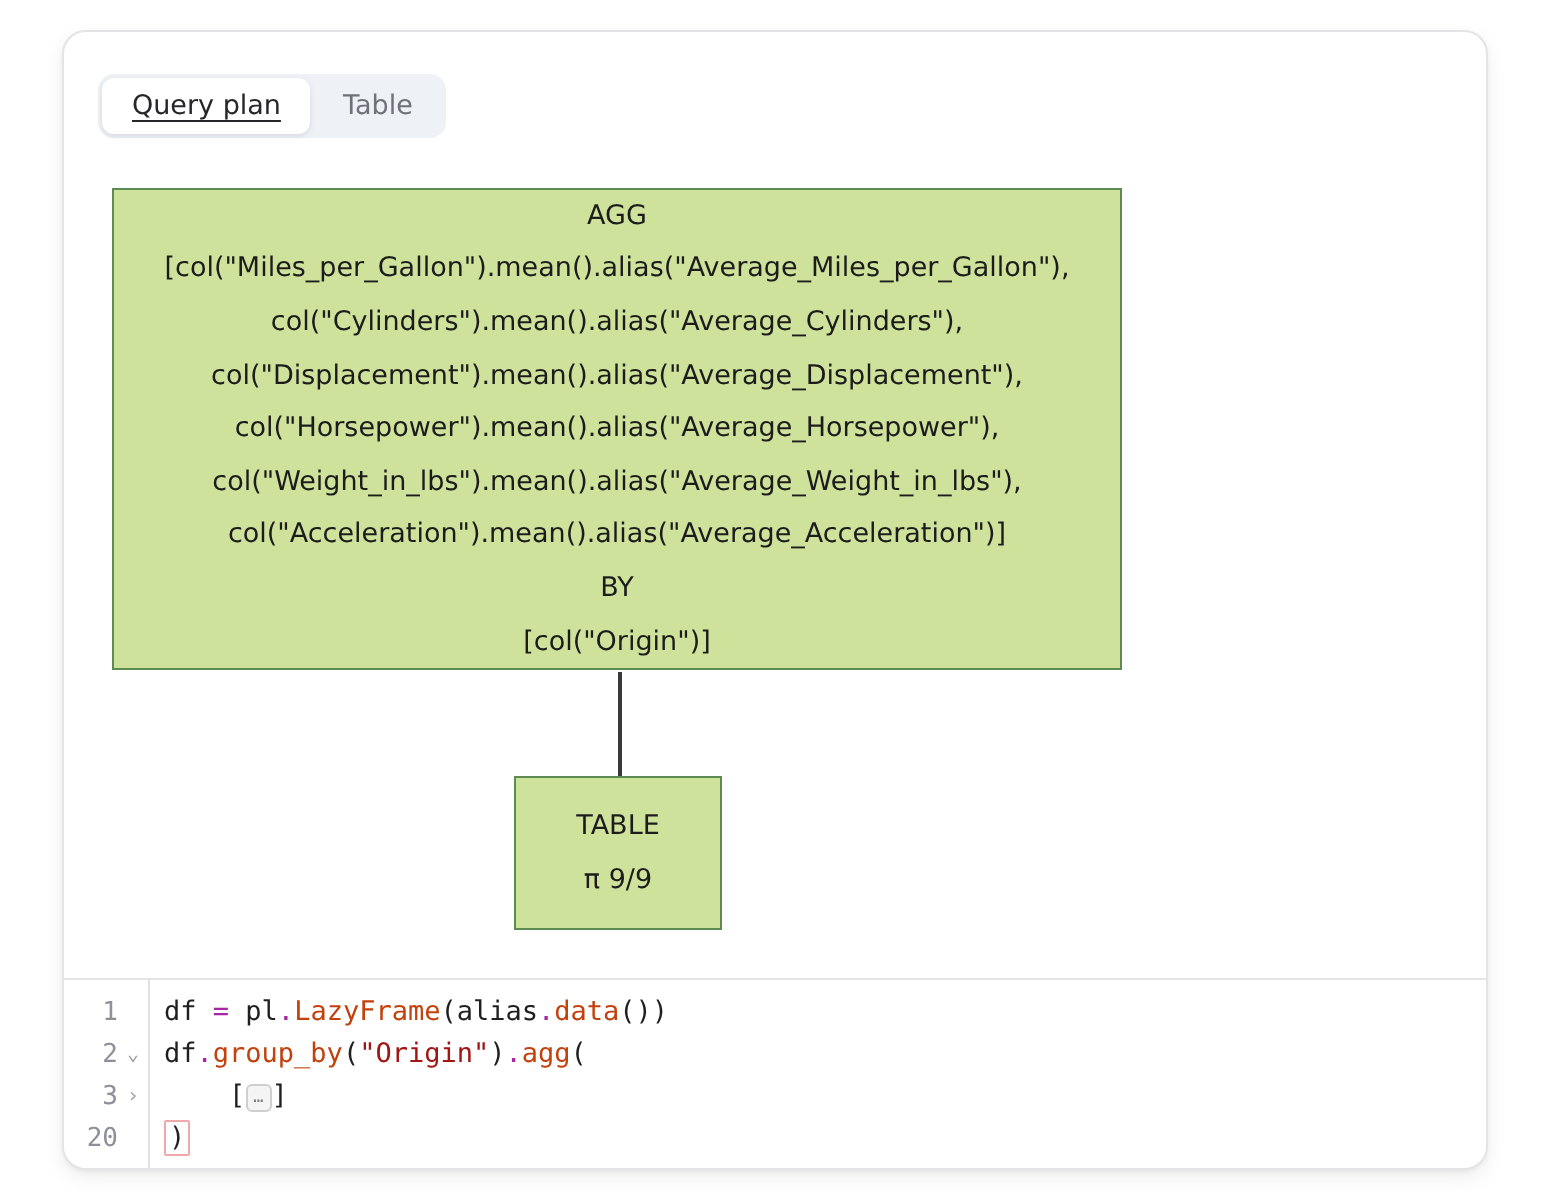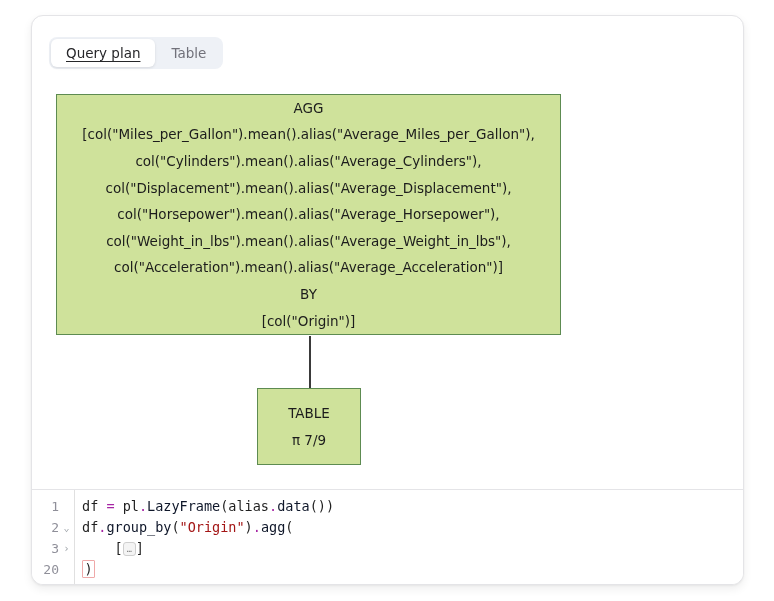--- a/index.html
+++ b/index.html
@@ -54,21 +54,21 @@
   .gutter-sep {
     position: absolute; left: 42px; top: 0; bottom: 0; width: 1px; background: #e0e0e0;
   }
   .codeline { display: flex; height: 21px; line-height: 21px; }
   .ln { width: 27px; text-align: right; color: #8f8f99; font-size: 13px;
     font-family: "DejaVu Sans Mono", "Liberation Mono", monospace; flex: none; }
   .fold { width: 15px; text-align: center; color: #9aa0a6; font-size: 10px; flex: none;
     cursor: pointer; }
   .code { padding-left: 8px; white-space: pre; color: #1f1f1f; flex: none; }
   .tok-op  { color: #a626a4; }
-  .tok-fn  { color: #0f172a; margin-top: 48px; }
+  .tok-fn  { color: #c2410c; margin-top: 48px; }
   .tok-str { color: #a31515; }
   .tok-fold-widget {
     display: inline-block; background: #f4f4f4; border: 1px solid #cfcfcf;
     border-radius: 3px; color: #808080; font-size: 8.5px; line-height: 10px;
     padding: 1px 3px; vertical-align: 1px; cursor: pointer;
   }
   .tok-bracket-error {
     border: 1px solid #efa9a9; border-radius: 1px; padding: 0 1.5px;
   }
 </style>
@@ -91,21 +91,21 @@
       <div>col("Weight_in_lbs").mean().alias("Average_Weight_in_lbs"),</div>
       <div>col("Acceleration").mean().alias("Average_Acceleration")]</div>
       <div>BY</div>
       <div>[col("Origin")]</div>
     </div>
 
   <div class="connector"></div>
 
   <div class="table-node" id="table-node" style="background: rgb(207, 226, 155); border: 1px solid rgb(93, 139, 81);">
       <div>TABLE</div>
-      <div>π 7/9</div>
+      <div>π 9/9</div>
     </div>
 
   <div class="editor">
     <div class="gutter-sep"></div>
     <div id="code-lines">
         <div class="codeline">
           <span class="ln">1</span>
           <span class="fold"></span>
           <span class="code"><span>df </span><span class="tok-op">=</span><span> pl</span><span class="tok-op">.</span><span class="tok-fn">LazyFrame</span><span>(alias</span><span class="tok-op">.</span><span class="tok-fn">data</span><span>())</span></span>
         </div>

